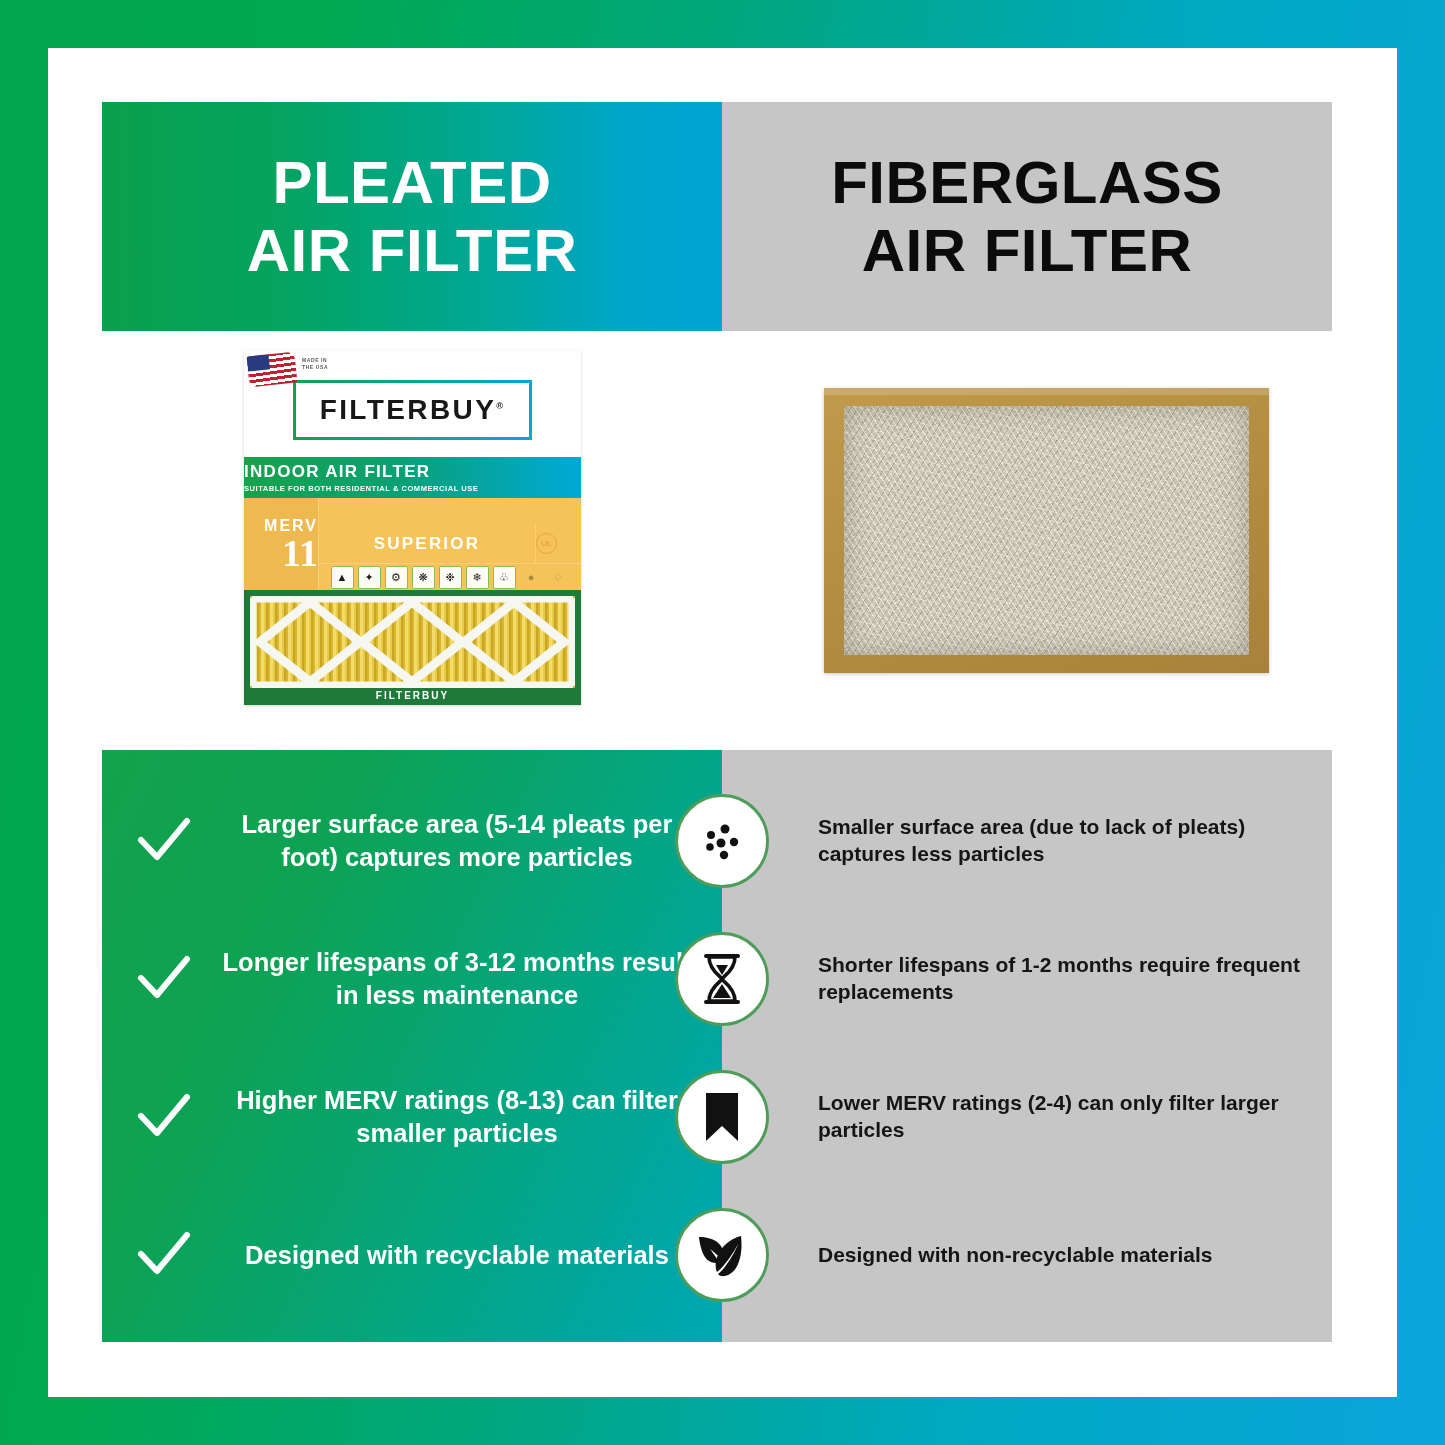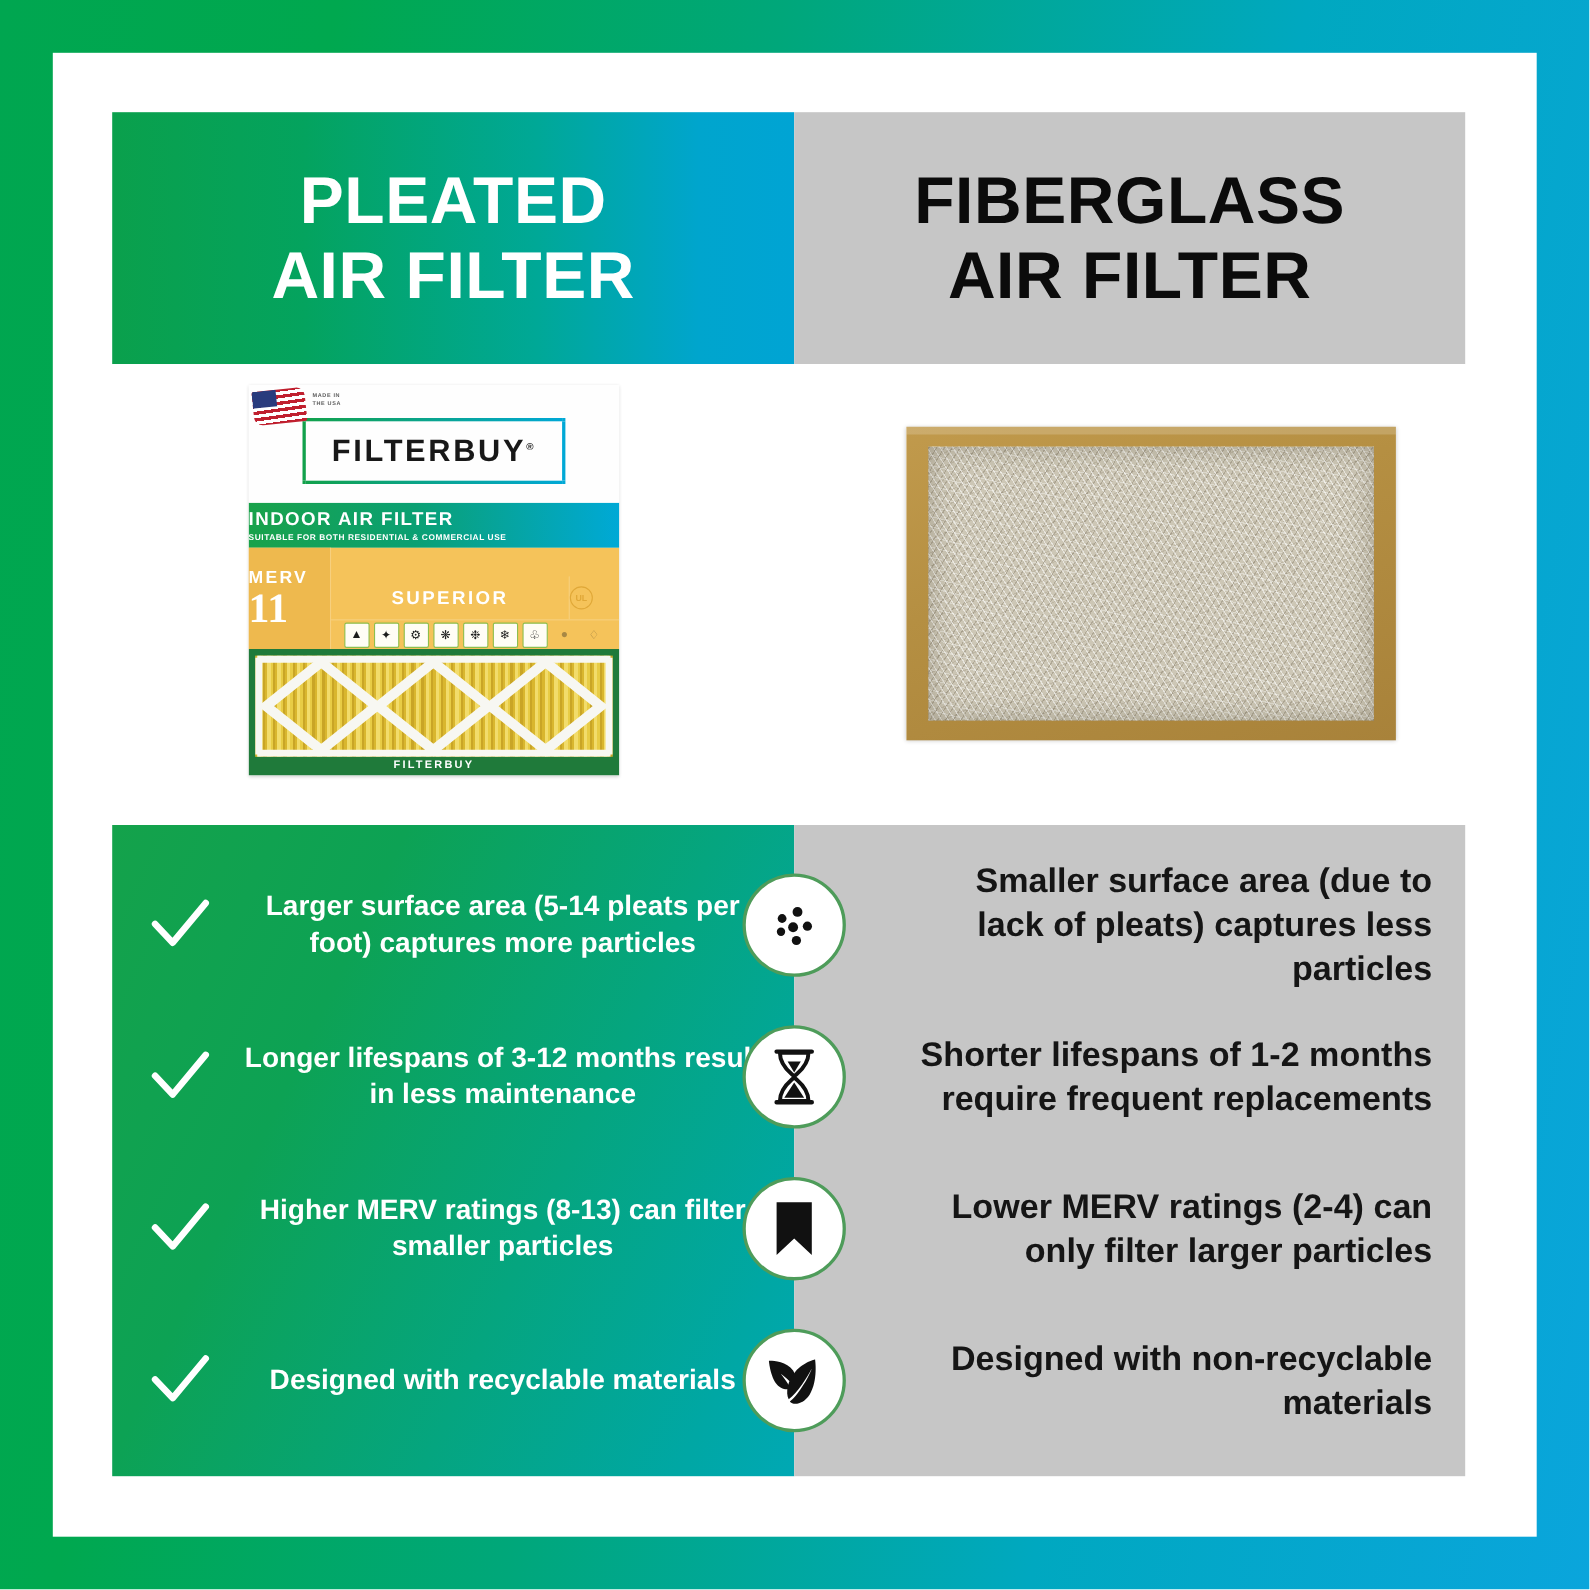--- a/index.html
+++ b/index.html
@@ -62,21 +62,21 @@
     width: 1230px; height: 419px;
     background: #ffffff;
     display: flex;
   }
   .prod-cell-left { width: 620px; position: relative; }
   .prod-cell-right { width: 610px; position: relative; }
 
   
   .box {
     position: absolute;
-    left: 124px; top: 19px;
+    left: 142px; top: 19px;
     width: 337px; height: 355px;
     background: #ffffff;
     box-shadow: 0 1px 3px rgba(0,0,0,.18);
     overflow: hidden;
   }
   .box-top {
     position: relative;
     height: 107px; background: #fefefe;
     display: flex; align-items: center; justify-content: center;
   }
@@ -116,21 +116,21 @@
     justify-content: center; color: #fff;
   }
   .box-band-1 { font-size: 17px; font-weight: 800; letter-spacing: 1.3px; }
   .box-band-2 { font-size: 7.6px; font-weight: 700; letter-spacing: .5px; margin-top: 2px; }
   .box-mid {
     height: 92px; background: #f5c35a; display: flex;
   }
   .merv {
     width: 75px; background: #eeb94e;
     display: flex; flex-direction: column;
-    align-items: flex-start; justify-content: center; color: #fff;
+    align-items: flex-end; justify-content: center; color: #fff;
     border-right: 1px solid #f7d07e;
   }
   .merv-label { font-size: 16px; font-weight: 800; letter-spacing: 2px; }
   .merv-num { font-size: 38px; font-weight: 800; line-height: .95; font-family: Liberation Serif, serif; }
   .mid-right { flex: 1; display: flex; flex-direction: column; }
   .superior-row {
     height: 40px; display: flex; align-items: center;
     border-bottom: 1px solid #f7d07e;
     margin-top: 26px;
   }
@@ -236,22 +236,22 @@
   .check svg { display: block; }
   .left-text {
     flex: 1; color: #ffffff; text-align: center;
     font-size: 25.5px; font-weight: 700; line-height: 1.28;
   }
   .right-cell {
     width: 610px; display: flex; align-items: center;
     padding-left: 96px; padding-right: 30px;
   }
   .right-text {
-    flex: 1; color: #151515; text-align: right;
-    font-size: 31px; font-weight: 700; line-height: 1.28;
+    flex: 1; color: #151515; text-align: left;
+    font-size: 21px; font-weight: 700; line-height: 1.28;
   }
   .center-icon {
     position: absolute;
     left: 620px; top: 50%;
     transform: translate(-50%, -50%);
     width: 94px; height: 94px;
     border-radius: 50%;
     background: #ffffff;
     border: 3px solid #4e9c5a;
     display: flex; align-items: center; justify-content: center;

